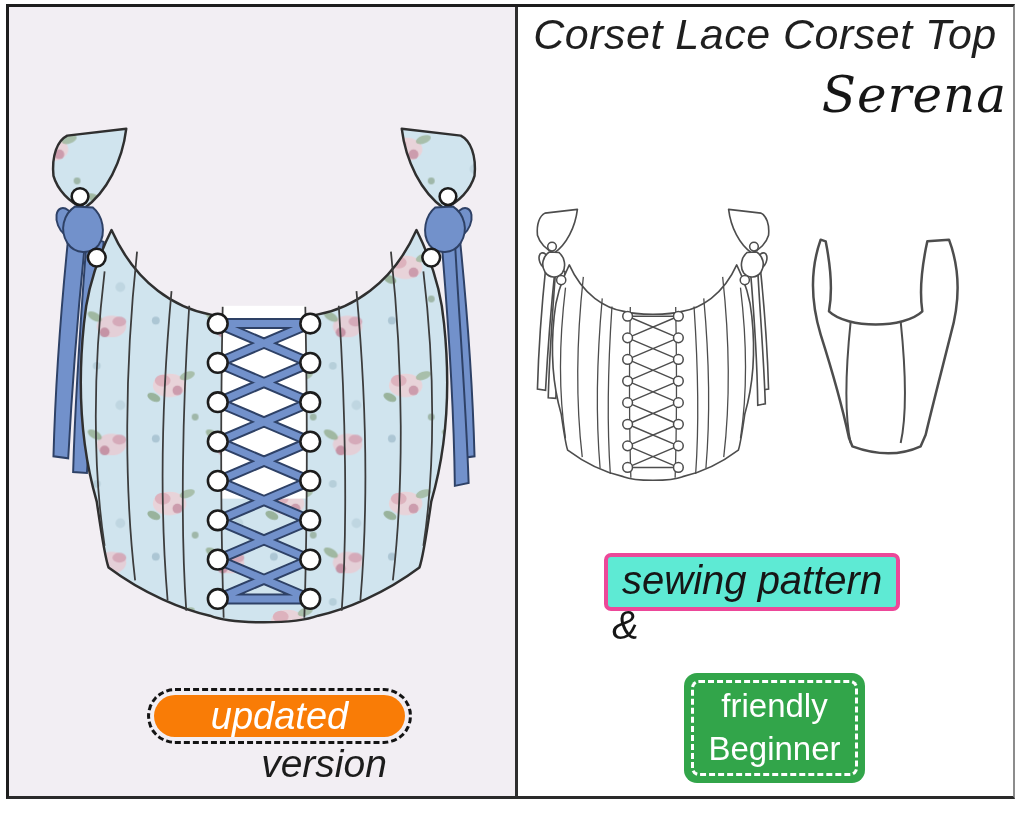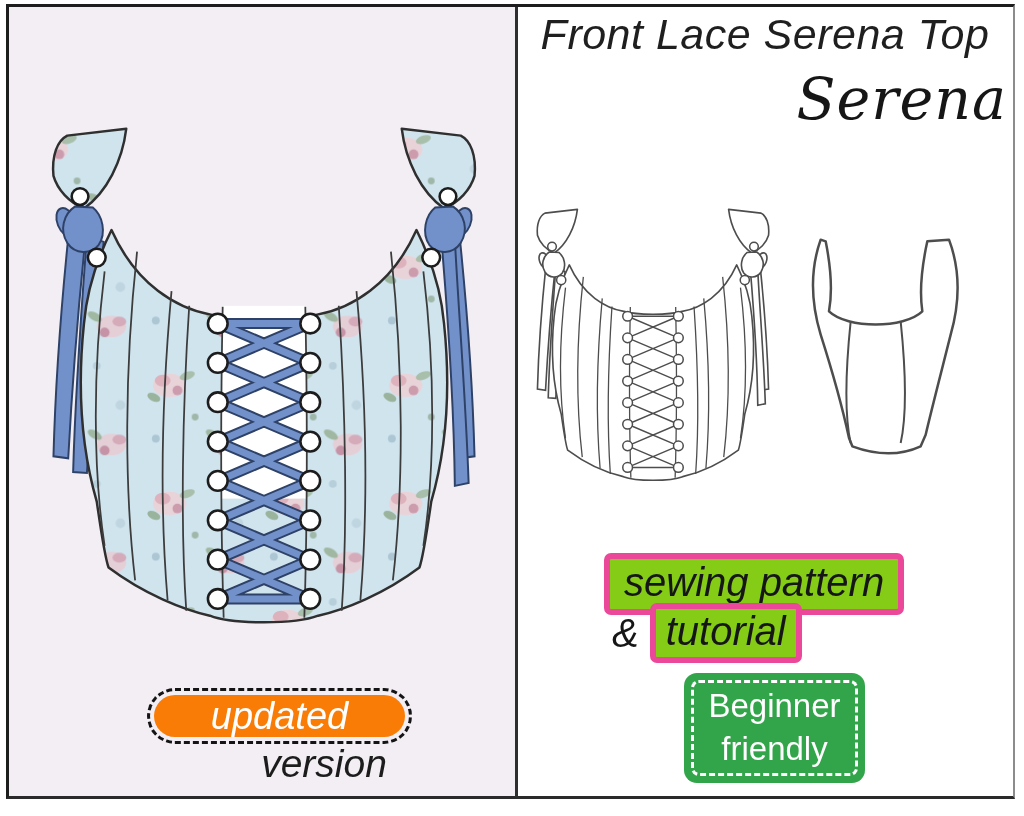--- a/index.html
+++ b/index.html
@@ -18,27 +18,27 @@
   .illustration{position:absolute;left:18px;top:112px;width:492px;height:546px;}
   .sketch-front{position:absolute;left:518px;top:200px;width:270px;height:300px;}
   .sketch-back{position:absolute;left:774px;top:228px;width:200px;height:250px;}
 
   .title{
     position:absolute;left:520px;top:10px;width:490px;text-align:center;
     font-style:italic;font-size:43px;letter-spacing:0.5px;color:#1f1f1f;white-space:nowrap;
   }
   .brand{
     position:absolute;left:567px;top:66px;width:440px;text-align:right;
-    font-family:"DejaVu Serif",serif;font-style:italic;font-size:57px;color:#161616;
+    font-family:"DejaVu Serif",serif;font-style:italic;font-size:50px;color:#161616;
     letter-spacing:1px;
   }
 
   .offer-line1{position:absolute;left:604px;top:553px;}
   .boxed{
-    display:inline-block;border:6px solid #ec4899;border-radius:7px;background:#84cc16;
+    display:inline-block;border:4px solid #ec4899;border-radius:7px;background:#5eead4;
     font-style:italic;font-size:40px;padding:1px 14px 4px 14px;color:#161616;white-space:nowrap;
   }
   .offer-line2{
     position:absolute;left:612px;top:603px;display:flex;align-items:center;gap:11px;
     font-style:italic;font-size:40px;color:#161616;
   }
   .boxed.small{padding:0 10px 3px 10px;}
 
   .skill-badge{
     position:absolute;left:684px;top:673px;width:181px;height:110px;
@@ -171,21 +171,21 @@
       <circle class="eye" cx="420" cy="148" r="9"></circle>
   </svg>
 
   <div class="update-outline">
     <div class="update-pill">
       <span>updated</span>
     </div>
   </div>
   <div class="version-caption">version</div>
 
-  <div class="title">Front Lace Serena Top</div>
+  <div class="title">Corset Lace Corset Top</div>
   <div class="brand">Serena</div>
 
   <svg class="sketch-front" viewBox="0 0 500 555" xmlns="http://www.w3.org/2000/svg">
     <path class="srib" d="M52,118 C44,195 38,275 36,350 L51,352 C55,278 61,200 69,124 Z"></path>
     <path class="srib" d="M70,126 C64,205 58,292 56,366 L70,367 C74,294 80,210 87,132 Z"></path>
     <path class="srib" d="M448,118 C456,195 462,275 464,350 L449,352 C445,278 439,200 431,124 Z"></path>
     <path class="srib" d="M430,126 C437,208 443,298 444,380 L458,377 C455,290 448,206 444,130 Z"></path>
     <path class="sbod" d="M95,120 C120,176 162,200 196,206 C220,213 280,213 304,206 C338,200 380,176 405,120
                           C420,150 430,181 433,215 C440,282 436,341 420,396 C415,431 412,452 408,463
                           C372,490 332,506 305,512 C282,521 218,521 195,512 C168,506 128,490 92,463
@@ -238,23 +238,22 @@
                           C177,48 175,80 178,100 C156,121 88,121 66,100 C70,78 68,46 62,16 Z"></path>
     <path class="ssm" d="M92,112 C86,170 84,222 92,258"></path>
     <path class="ssm" d="M152,112 C158,170 160,222 152,258"></path>
   </svg>
 
   <div class="offer-line1">
     <span class="boxed">sewing pattern</span>
   </div>
   <div class="offer-line2">
     <span>&amp;</span>
-    <span class="boxed small">tutorial</span>
   </div>
 
   <div class="skill-badge">
     <div class="skill-inner">
+      <div>friendly</div>
       <div>Beginner</div>
-      <div>friendly</div>
     </div>
   </div>
 
 </div>
 
 </body></html>

